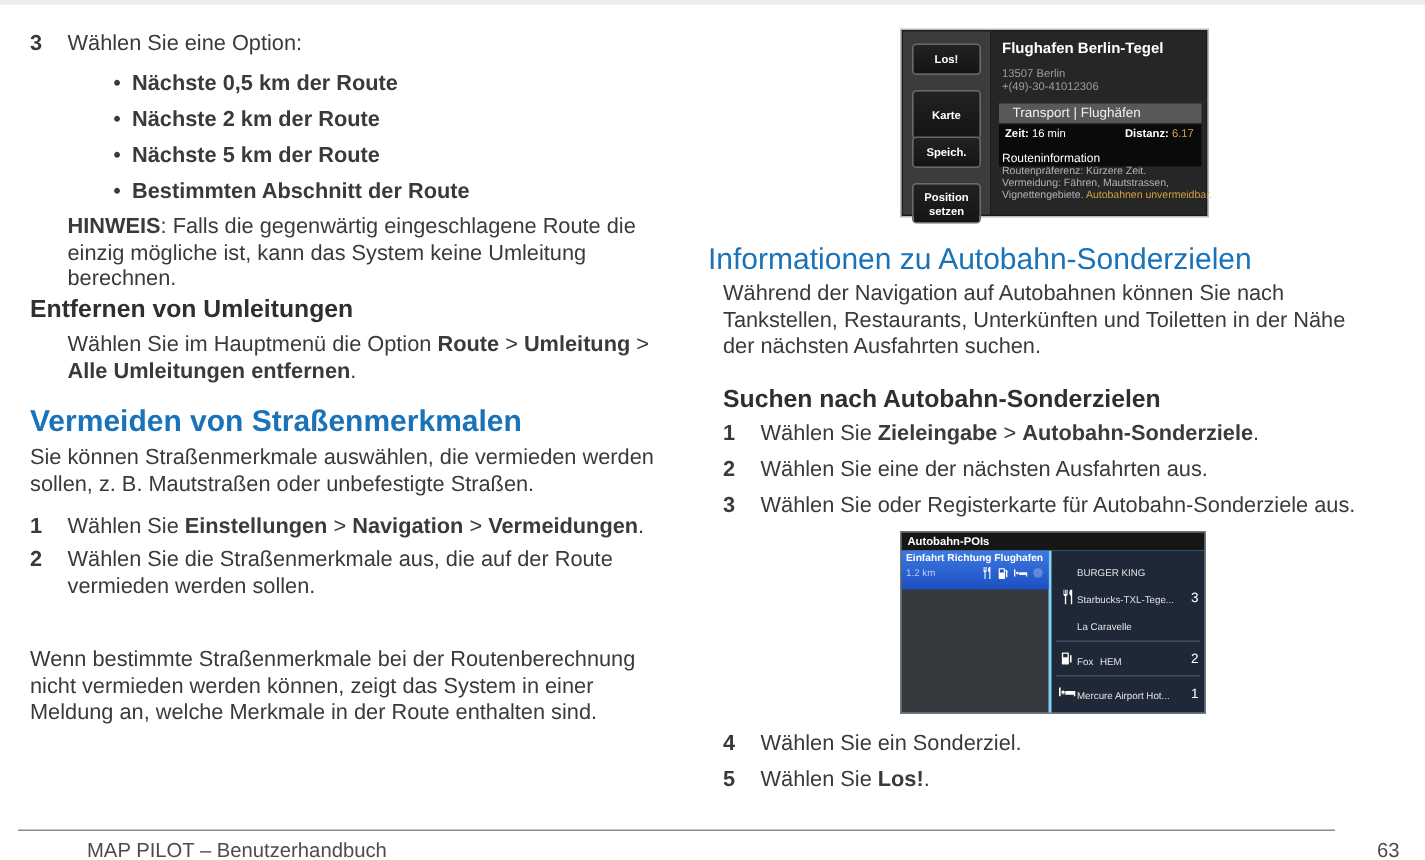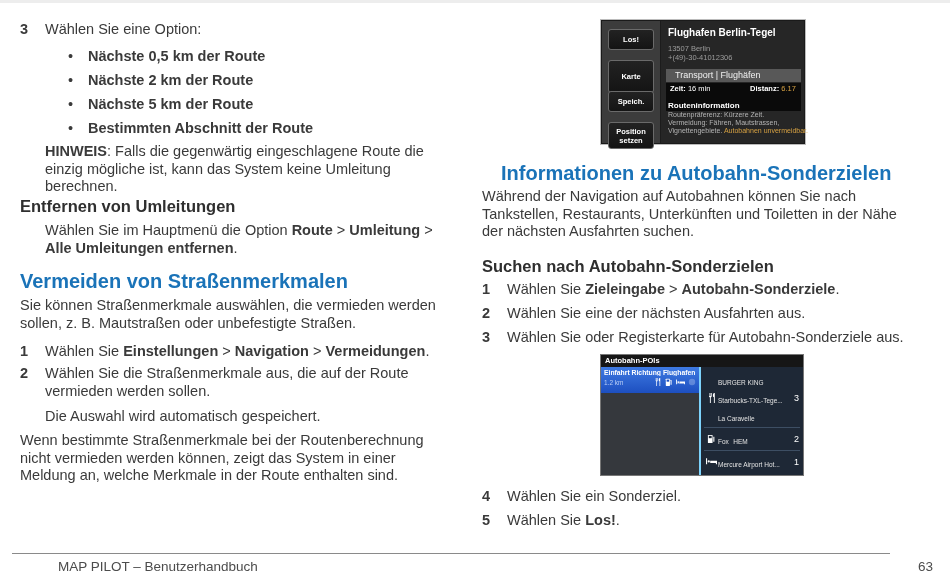--- a/index.html
+++ b/index.html
@@ -6,45 +6,45 @@
   .page{
     position:relative;width:950px;height:573px;background:#ffffff;
     font-family:"Liberation Sans","DejaVu Sans",sans-serif;color:#3a3a3a;
     overflow:hidden;border-top:3px solid #ededed;box-sizing:border-box;
   }
   .b{font-weight:bold;}
   .lstep{position:absolute;left:20px;width:442px;font-size:14.5px;line-height:17.5px;}
   .rstep{position:absolute;left:482px;width:440px;font-size:14.5px;line-height:17.5px;}
   .snum{position:absolute;left:0;top:0;font-weight:bold;}
   .stext{display:block;margin-left:25px;}
-  .lbullet{position:absolute;left:68px;font-size:14.5px;font-weight:bold;}
+  .lbullet{position:absolute;left:68px;font-size:14.5px;font-weight:bold;text-align:center;}
   .lbullet::before{content:"\2022";display:inline-block;width:20px;font-weight:normal;}
   .para{position:absolute;font-size:14.5px;line-height:17.5px;}
   .h2{position:absolute;left:20px;font-size:20px;font-weight:bold;color:var(--heading_blue,#1a73b8);}
-  .h2r{position:absolute;left:501px;font-size:20px;font-weight:bold;color:var(--heading_blue,#1a73b8);}
+  .h2r{position:absolute;left:472px;font-size:20px;font-weight:normal;color:var(--heading_blue,#1a73b8);}
   .h3{position:absolute;font-size:16.5px;font-weight:bold;color:#2f2f2f;}
   
   .footer-line{position:absolute;left:12px;top:550px;width:878px;height:0;border-top:1px solid #8a8a8a;}
   .footer-left{position:absolute;left:13px;top:556px;font-size:13.5px;color:#4c4c4c;margin-left:45px;}
   .footer-page{position:absolute;right:17px;top:556px;font-size:13.5px;color:#4c4c4c;}
   
   .shot1{position:absolute;left:601px;top:17px;width:204px;height:124px;background:#2a2a2a;border:1px solid #1a1a1a;box-sizing:border-box;outline:1px solid #bbb;}
   .d1-sidebar{position:absolute;left:0;top:0;width:58px;height:100%;background:#3c3c3c;border-right:1px solid #1c1c1c;}
   .d1-btn{position:absolute;left:6px;width:46px;background:linear-gradient(#222,#141414);border:1px solid #6a6a6a;border-radius:3px;color:#fff;font-size:7.5px;font-weight:bold;text-align:center;display:flex;align-items:center;justify-content:center;box-sizing:border-box;}
   .d1-main{position:absolute;left:59px;top:0;right:0;bottom:0;background:#262626;}
   .d1-title{position:absolute;left:7px;top:6px;font-size:10px;font-weight:bold;color:#ffffff;white-space:nowrap;}
   .d1-addr1{position:absolute;left:7px;top:23px;font-size:7.5px;color:#9c9c9c;}
   .d1-addr2{position:absolute;left:7px;top:32px;font-size:7.5px;color:#9c9c9c;}
   .d1-cat{position:absolute;left:5px;right:3px;top:48px;height:13px;background:#585858;color:#f0f0f0;font-size:9px;line-height:13px;padding-left:9px;}
   .d1-stats{position:absolute;left:5px;right:3px;top:62px;height:28px;background:#0a0a0a;color:#fff;font-size:7.5px;line-height:12px;}
   .d1-zeit{position:absolute;left:4px;}
   .d1-dist{position:absolute;left:72px;padding-left:12px;}
   .d1-stats .lbl{font-weight:bold;color:#fff;}
   .d1-stats .amber{color:var(--amber,#d5a042);}
-  .d1-ri-title{position:absolute;left:7px;top:80px;font-size:8px;font-weight:bold;color:#fff;}
+  .d1-ri-title{position:absolute;left:7px;top:80px;font-size:8px;font-weight:normal;color:#fff;}
   .d1-l1{position:absolute;left:7px;top:90px;font-size:7px;color:#b3b3b3;white-space:nowrap;}
   .d1-l2{position:absolute;left:7px;top:98px;font-size:7px;color:#b3b3b3;white-space:nowrap;}
   .d1-l3{position:absolute;left:7px;top:106px;font-size:7px;color:#b3b3b3;white-space:nowrap;}
   .d1-l3 .warn{color:var(--amber,#d5a042);}
   
   .shot2{position:absolute;left:600px;top:351px;width:204px;height:122px;background:#7dd3fc;border:1px solid #777;box-sizing:border-box;}
   .d2-header{position:absolute;left:0;top:0;right:0;height:12px;background:#161616;color:#fff;font-size:7.5px;font-weight:bold;line-height:12px;padding-left:4px;}
   .d2-left{position:absolute;left:0;top:12px;width:98px;bottom:0;background:#35383d;}
   .d2-right{position:absolute;left:100px;top:12px;right:0;bottom:0;background:#1e2836;padding:2px 3px;box-sizing:border-box;}
   .d2-exit{position:absolute;left:0;top:0;right:0;height:26px;background:linear-gradient(#3e7ae2,#1d4fc0);padding:2px 3px;box-sizing:border-box;}
@@ -83,21 +83,20 @@
   <div class="para" style="left:20px;top:294px;width:440px">Sie können Straßenmerkmale auswählen, die vermieden werden sollen, z. B. Mautstraßen oder unbefestigte Straßen.</div>
 
   <div class="lstep" style="top:340px">
     <span class="snum">1</span>
     <span class="stext"><span>Wählen Sie </span><span class="b">Einstellungen</span><span> &gt; </span><span class="b">Navigation</span><span> &gt; </span><span class="b">Vermeidungen</span><span>.</span></span>
   </div>
   <div class="lstep" style="top:362px">
     <span class="snum">2</span>
     <span class="stext"><span>Wählen Sie die Straßenmerkmale aus, die auf der Route vermieden werden sollen.</span></span>
   </div>
-  <div class="para" style="left:45px;top:405px;width:420px">Die Auswahl wird automatisch gespeichert.</div>
   <div class="para" style="left:20px;top:429px;width:424px">Wenn bestimmte Straßenmerkmale bei der Routenberechnung nicht vermieden werden können, zeigt das System in einer Meldung an, welche Merkmale in der Route enthalten sind.</div>
 
   <div class="shot1">
     <div class="d1-sidebar">
       <div class="d1-btn" style="top:8px;height:21px">Los!</div>
       <div class="d1-btn" style="top:39px;height:33px">Karte</div>
       <div class="d1-btn" style="top:70px;height:21px">Speich.</div>
       <div class="d1-btn" style="top:101px;height:27px;line-height:9px">Position setzen</div>
     </div>
     <div class="d1-main">

